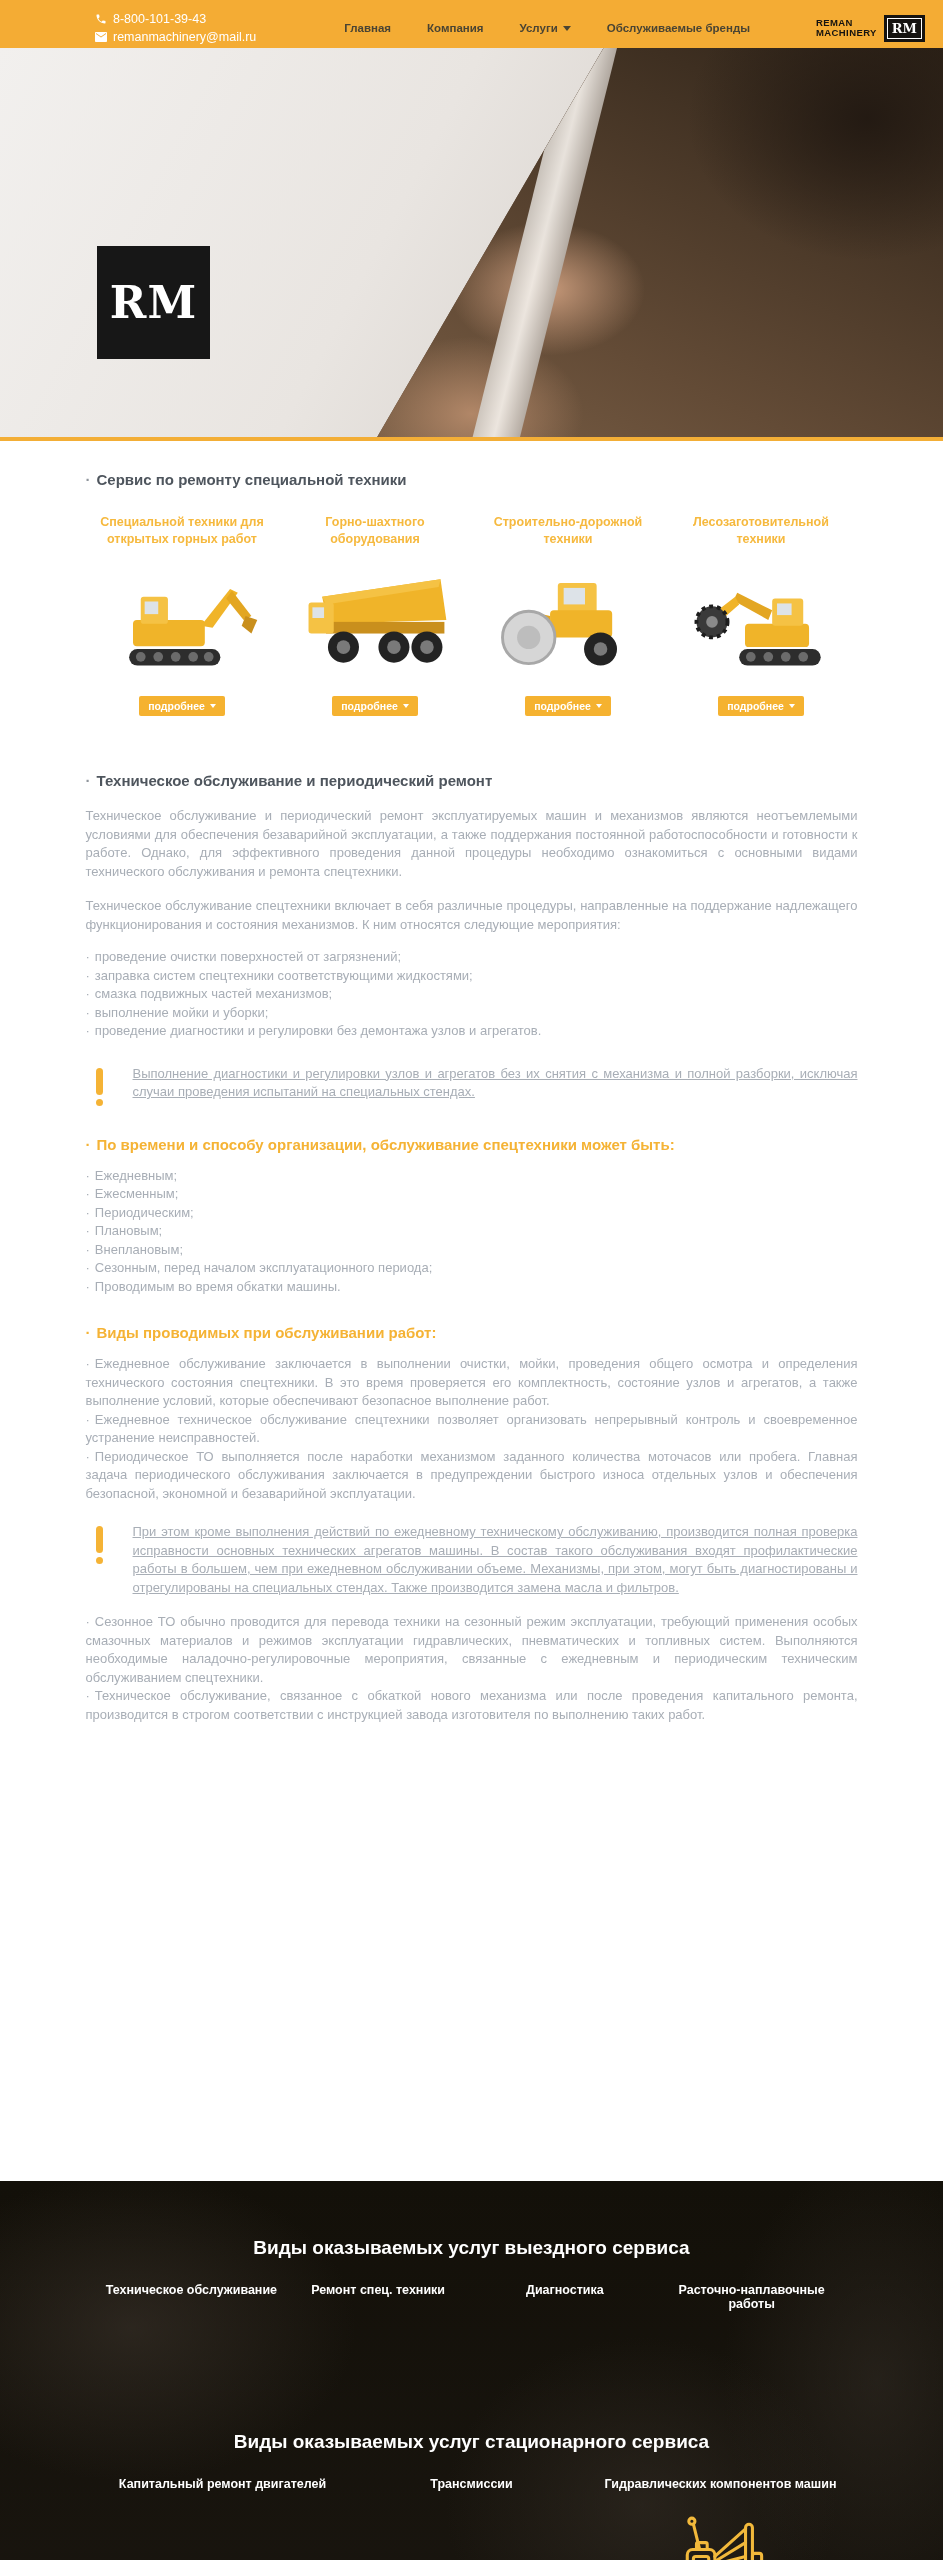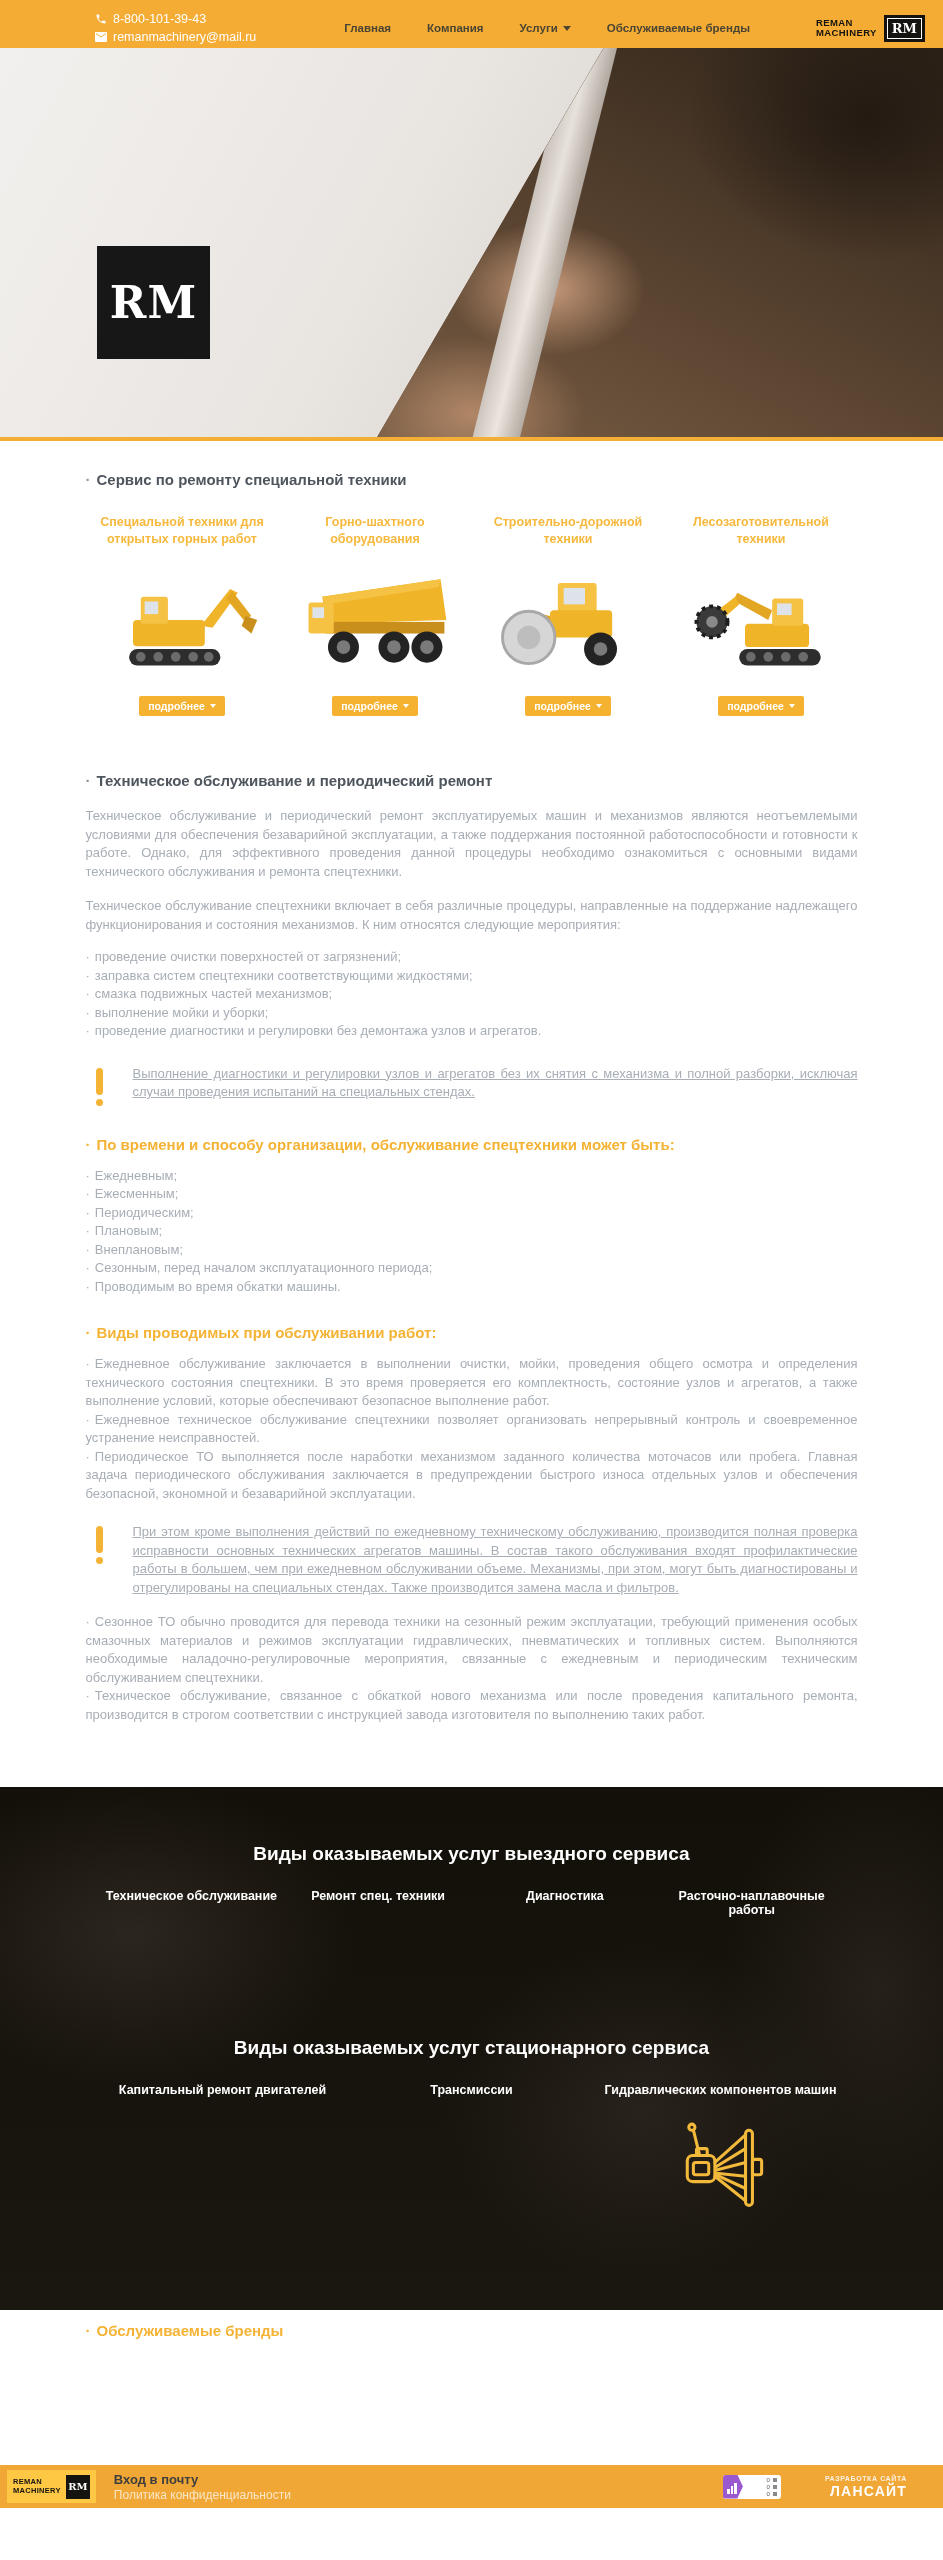--- a/index.html
+++ b/index.html
@@ -34,21 +34,21 @@
   .hero-chain { position:absolute; left:34%; top:-8%; height:125%; width:54px; transform:rotate(20deg); border-radius:26px; opacity:.85;
     background:repeating-linear-gradient(to bottom, rgba(38,30,24,.95) 0 22px, rgba(96,80,66,.9) 22px 34px); }
   .hero-inner { position:absolute; left:97px; top:198px; display:flex; gap:32px; align-items:flex-start; }
   .hero-rm { width:113px; height:113px; background:#171717; color:#fff; display:flex; align-items:center; justify-content:center;
     font-family:"DejaVu Serif", serif; font-weight:700; font-size:44px; letter-spacing:1px; }
   .hero h1 { font-size:36px; font-weight:800; color:#5c646d; line-height:1.16; }
   .hero .subtitle { margin-top:12px; font-size:26px; font-weight:500; color:#70767e; }
   .accent-line { height:4px; background:#F3AE36; }
 
   
-  .white-area { height:1346px; overflow:hidden; padding-top:30px; }
+  .white-area { height:1740px; overflow:hidden; padding-top:30px; }
   .container { width:772px; margin:0 auto; }
   .sec { font-size:15px; font-weight:700; color:#4E555D; }
   .sec .dot { color:#8f959c; margin-right:6px; }
   .sec.orange, .sec.orange .dot { color:#F5B335; }
 
   .cards { display:flex; margin-top:26px; }
   .card { flex:1; text-align:center; padding:0 6px; }
   .card-title { color:#F6B93E; font-size:12.5px; font-weight:600; line-height:1.35; min-height:34px; cursor:pointer; }
   .card-img { height:128px; margin-top:6px; display:flex; align-items:center; justify-content:center; }
   .more-btn { display:inline-flex; align-items:center; gap:5px; background:#F5B230; color:#fff; font-size:10.5px; font-weight:600;

